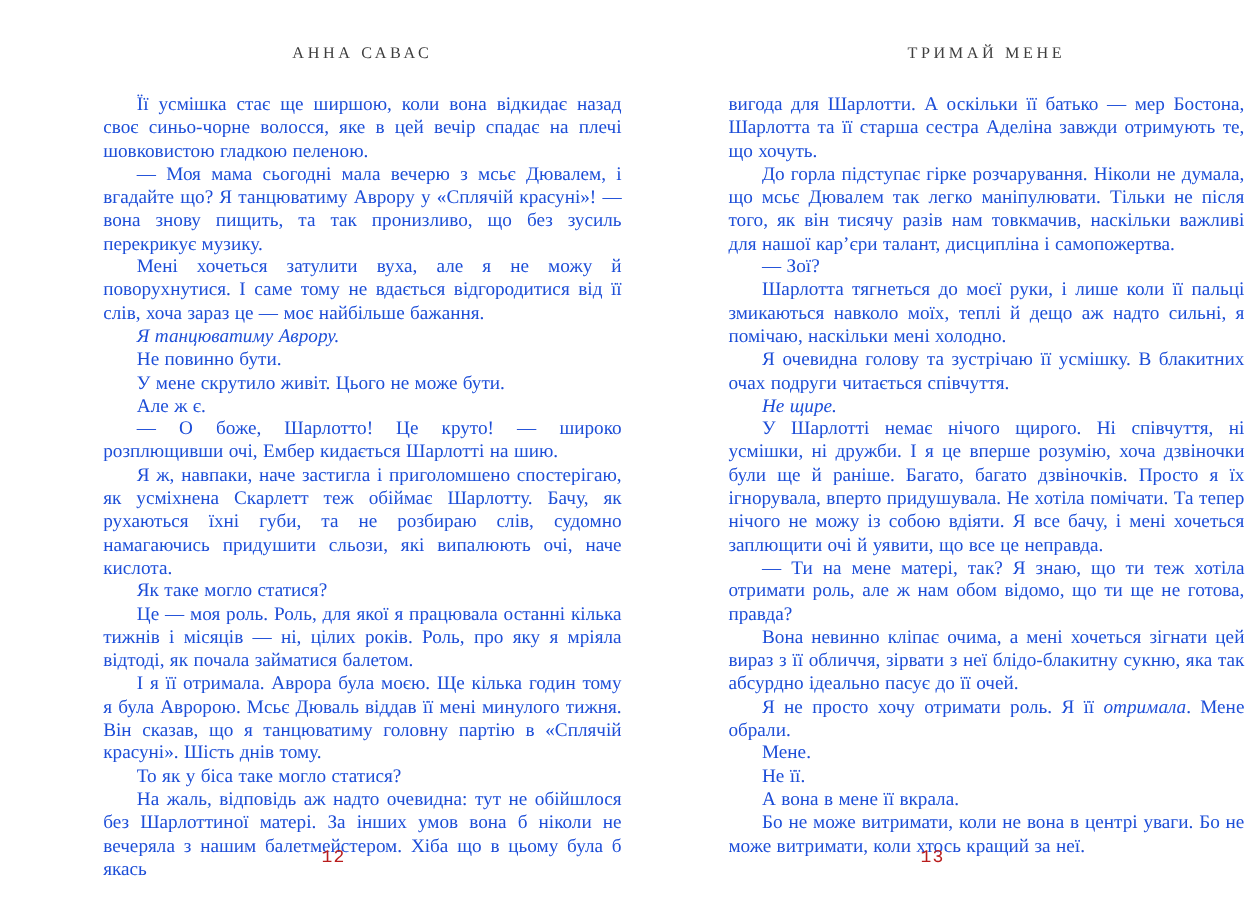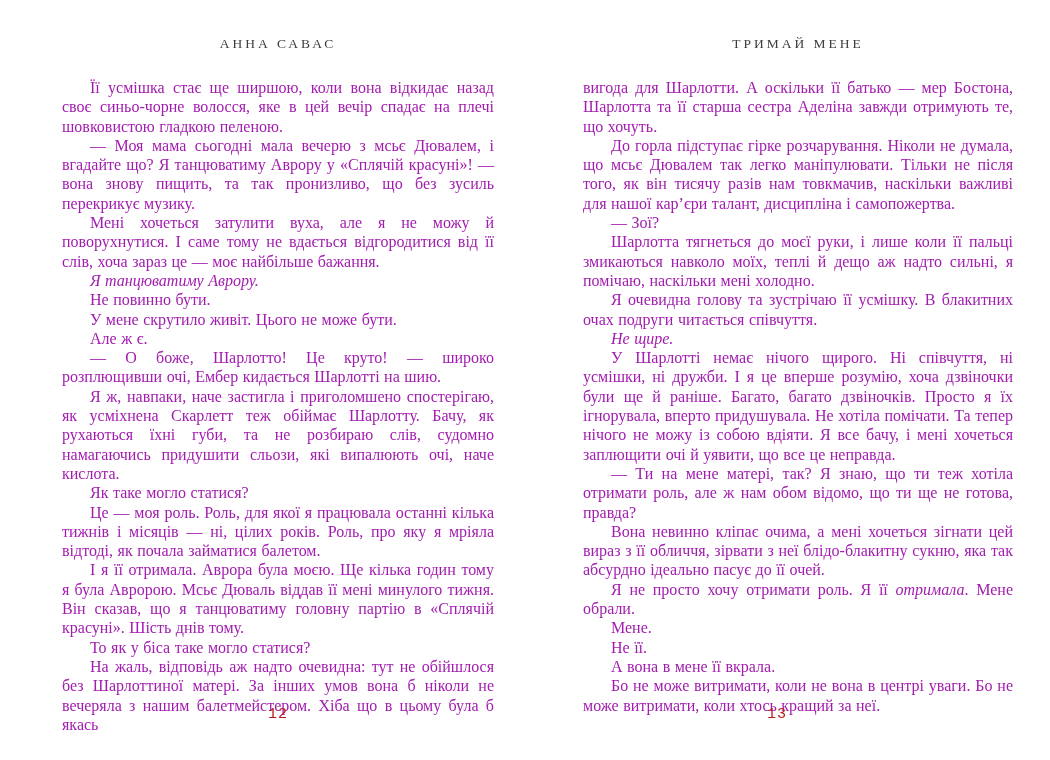--- a/index.html
+++ b/index.html
@@ -8,36 +8,36 @@
     background: #ffffff;
     font-family: "Liberation Serif", serif;
     overflow: hidden;
   }
   .spread {
     position: relative;
     width: 1050px;
     height: 760px;
     background: #ffffff;
   }
-  .page { position: absolute; top: 36px; }
+  .page { position: absolute; top: 36px; margin-left: 24px; }
   .page-left  { left: 62px;  width: 432px; }
   .page-right { left: 583px; width: 430px; }
   .running-header {
     text-align: center;
     font-size: 13.5px;
     letter-spacing: 3px;
     color: #3d3d3d;
     margin-bottom: 26px;
     white-space: nowrap;
   }
   .text-block {
     text-align: justify;
     font-size: 16px;
     line-height: 19.3px;
-    color: #a21caf;
+    color: #1d4ed8;
     word-spacing: 0.5px;
   }
   .text-block p { text-indent: 28px; }
   .text-block p.no-indent { text-indent: 0; }
   .italic { font-style: italic; }
   .page-number {
     position: absolute;
     top: 706px;
     text-align: center;
     font-size: 15px;

